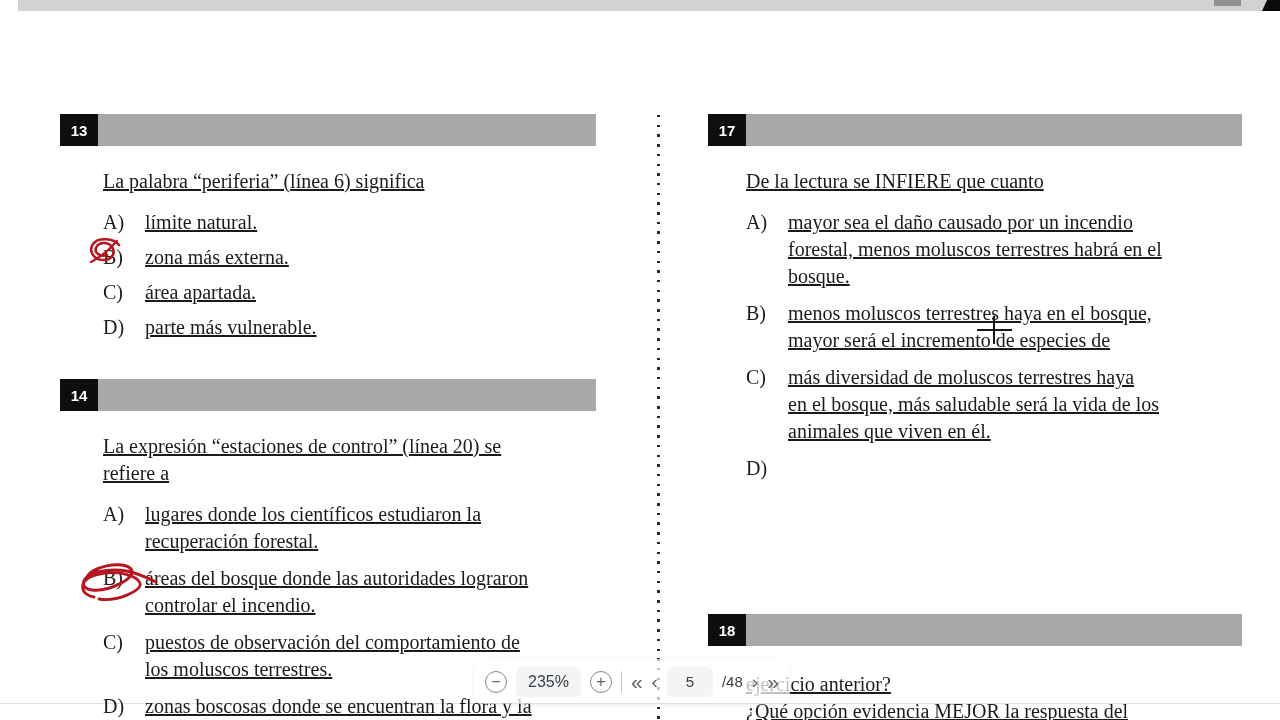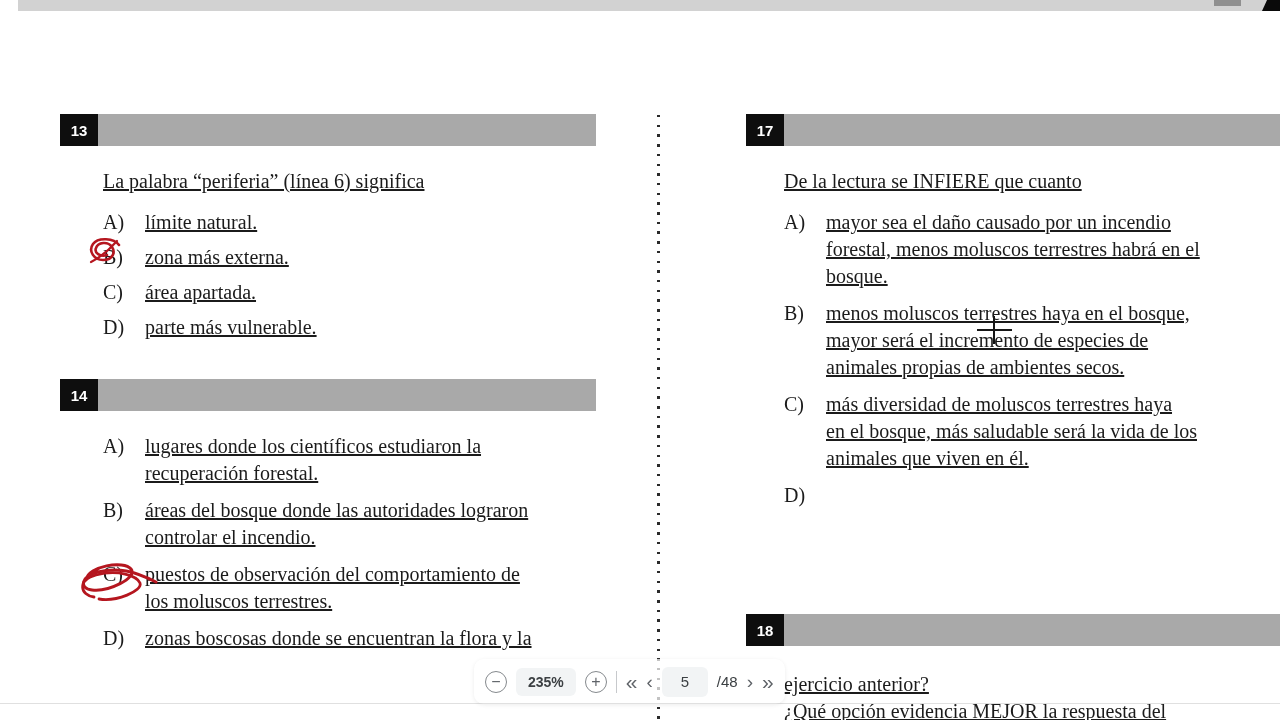--- a/index.html
+++ b/index.html
@@ -24,21 +24,21 @@
   .prompt{font-size:20px;line-height:27px;}
   .options{margin-top:14px;}
   .option{display:flex;margin-bottom:10px;font-size:20px;line-height:27px;}
   .q13 .option{margin-bottom:8px;}
   .opt-letter{flex-shrink:0;}
   .line{white-space:nowrap;text-decoration:underline;}
   #q13,#q14{left:60px;width:536px;}
   #q13 .q-body,#q14 .q-body{padding-left:43px;}
   #q13 .opt-letter,#q14 .opt-letter{width:42px;}
   #q13{top:114px;} #q14{top:379px;}
-  #q17,#q18{left:746px;width:534px;}
+  #q17,#q18{left:708px;width:534px;}
   #q17 .q-body,#q18 .q-body{padding-left:38px;}
   #q17 .opt-letter,#q18 .opt-letter{width:42px;}
   #q17{top:114px;} #q18{top:603px;margin-top:11px;}
 
   
   .col-divider{position:absolute;left:657px;top:115px;width:3px;height:605px;
     background-image:repeating-linear-gradient(to bottom,#2a2a2a 0 2.5px,transparent 2.5px 9.7px);}
 
   
   .ink{position:absolute;z-index:5;pointer-events:none;}
@@ -55,21 +55,21 @@
      display:flex;align-items:center;gap:9px;padding:0 11px;
      background:rgba(255,255,255,0.72);border-radius:10px;
      font-family:"Liberation Sans",sans-serif;color:#5f6368;
      box-shadow:0 1px 4px rgba(0,0,0,0.08);}
   .tb-btn{background:transparent;border:none;cursor:pointer;color:#5f6368;
      font-family:"Liberation Sans",sans-serif;padding:0;display:flex;
      align-items:center;justify-content:center;}
   .tb-circle{width:22px;height:22px;border:1.6px solid #85898d;border-radius:50%;
      font-size:16px;line-height:1;color:#5f6368;}
   .tb-box{background:rgba(241,243,244,0.95);border-radius:6px;color:#3c4043;}
-  .zoom-box{padding:6px 12px;font-size:14px;font-weight:bold;}
+  .zoom-box{padding:6px 12px;font-size:16px;}
   .page-box{width:46px;height:30px;display:flex;align-items:center;justify-content:center;font-size:15px;}
   .tb-divider{width:1px;height:22px;background:#c7c9cc;}
   .tb-chev{font-size:21px;} .tb-chev-s{font-size:19px;}
   .page-total{font-size:15px;color:#3c4043;text-align:right;}
 
   
   .bottom-line{position:absolute;left:0;top:703px;width:1280px;height:1px;
      background:rgba(0,0,0,0.12);z-index:30;}
 </style>
 </head>
@@ -120,20 +120,24 @@
       </div>
     </div>
   </section>
 
   <section class="question q14" id="q14">
     <div class="q-header">
       <div class="q-num">14</div>
       <div class="q-bar"></div>
     </div>
     <div class="q-body">
+      <div class="prompt">
+          <div class="line">La expresión “estaciones de control” (línea 20) se</div>
+          <div class="line">refiere a</div>
+        </div>
       <div class="options">
         <div class="option">
           <span class="opt-letter">A)</span>
           <span class="opt-text">
               <div class="line">lugares donde los científicos estudiaron la</div>
               <div class="line">recuperación forestal.</div>
             </span>
         </div>
         <div class="option">
           <span class="opt-letter">B)</span>
@@ -175,21 +179,20 @@
               <div class="line">mayor sea el daño causado por un incendio</div>
               <div class="line">forestal, menos moluscos terrestres habrá en el</div>
               <div class="line">bosque.</div>
             </span>
         </div>
         <div class="option">
           <span class="opt-letter">B)</span>
           <span class="opt-text">
               <div class="line">menos moluscos terrestres haya en el bosque,</div>
               <div class="line">mayor será el incremento de especies de</div>
-              <div class="line">animales propias de ambientes secos.</div>
             </span>
         </div>
         <div class="option">
           <span class="opt-letter">C)</span>
           <span class="opt-text">
               <div class="line">más diversidad de moluscos terrestres haya</div>
               <div class="line">en el bosque, más saludable será la vida de los</div>
               <div class="line">animales que viven en él.</div>
             </span>
         </div>

